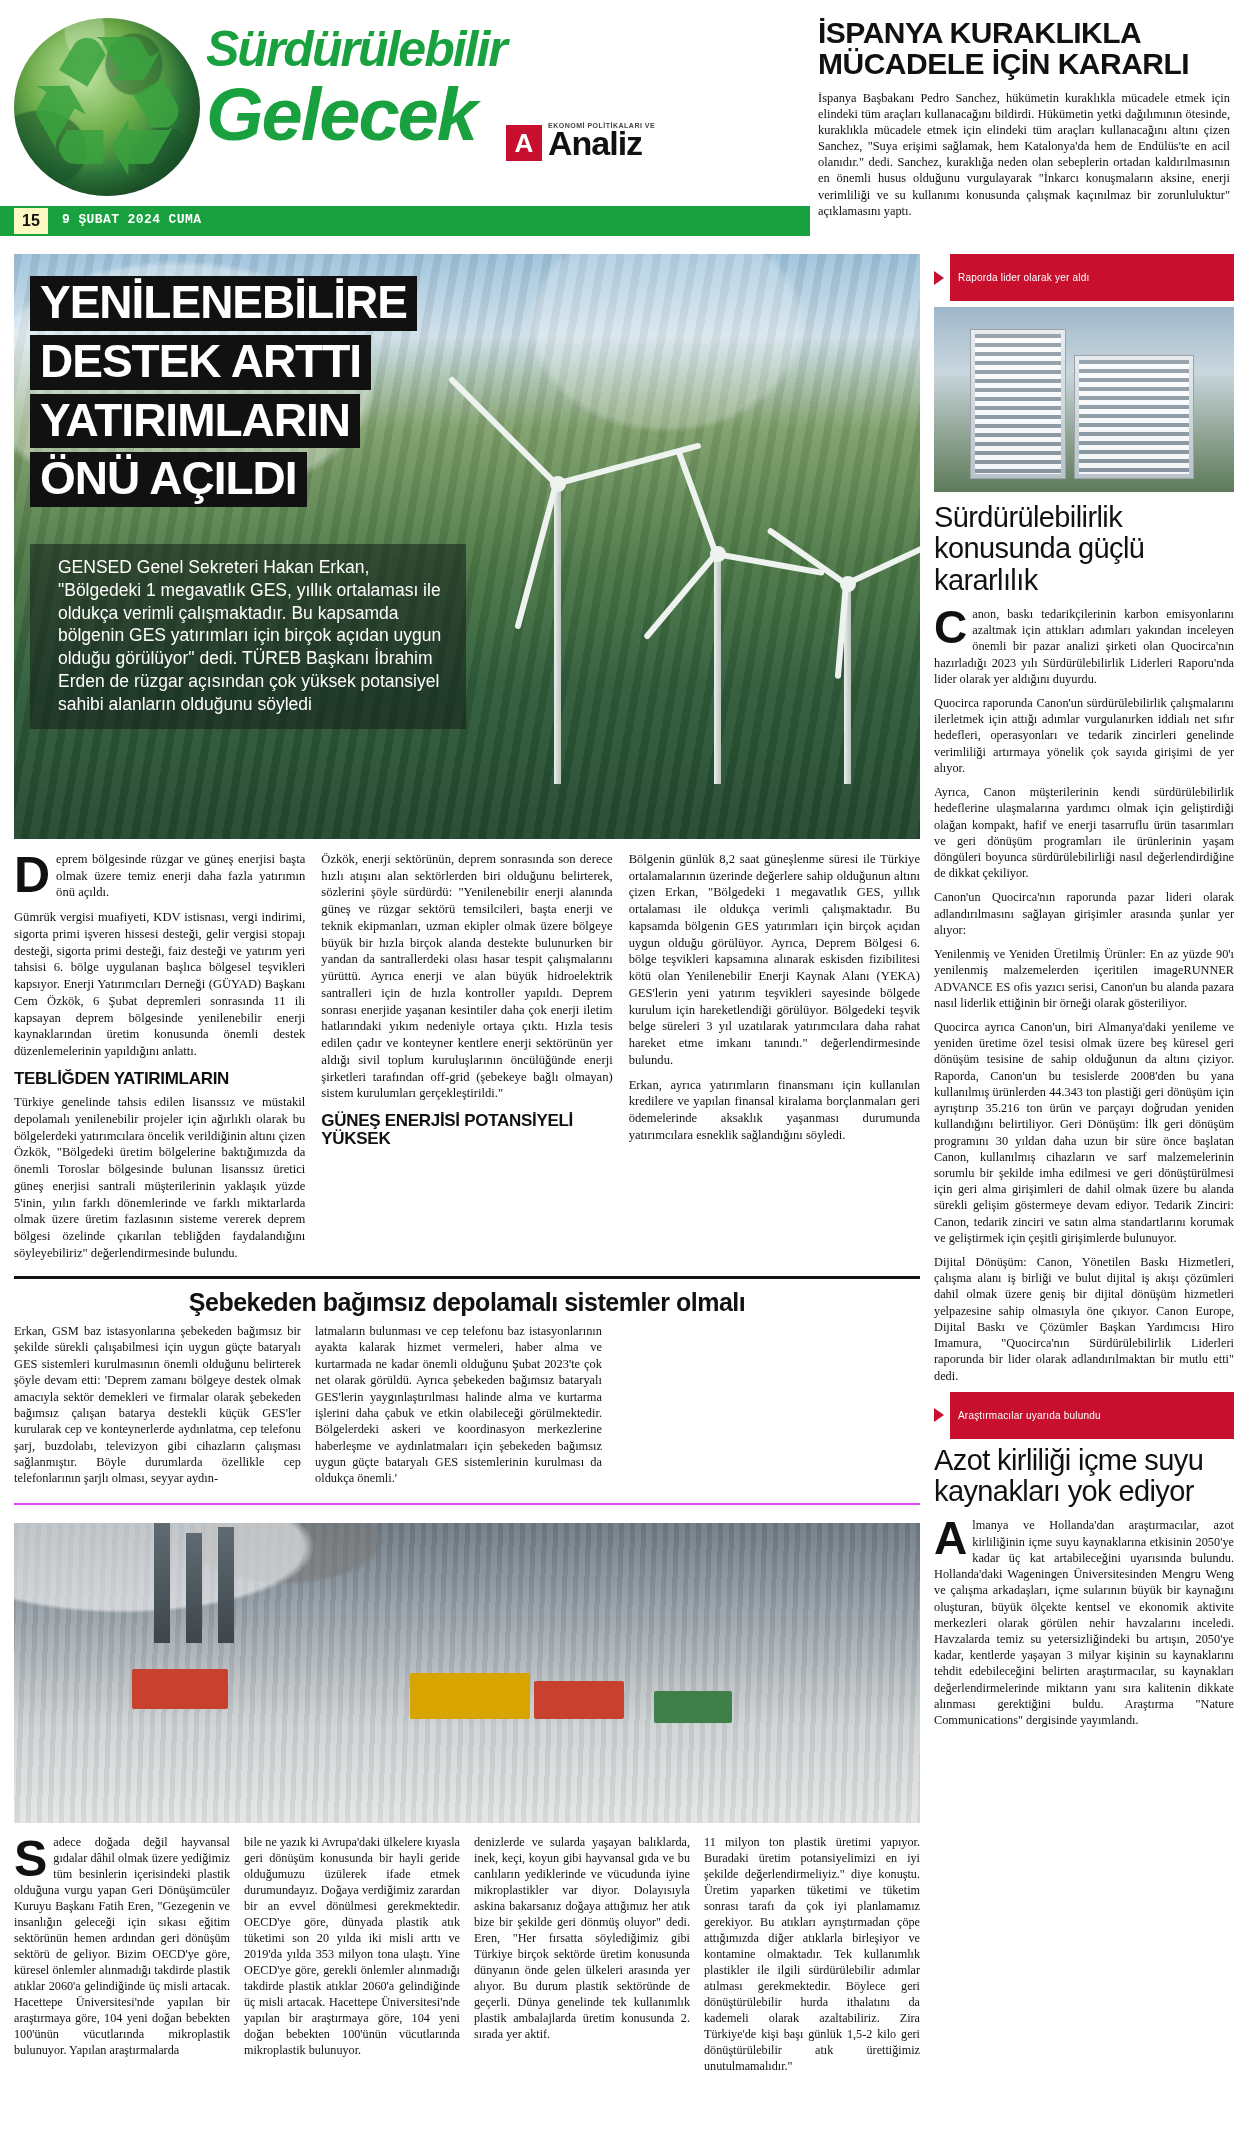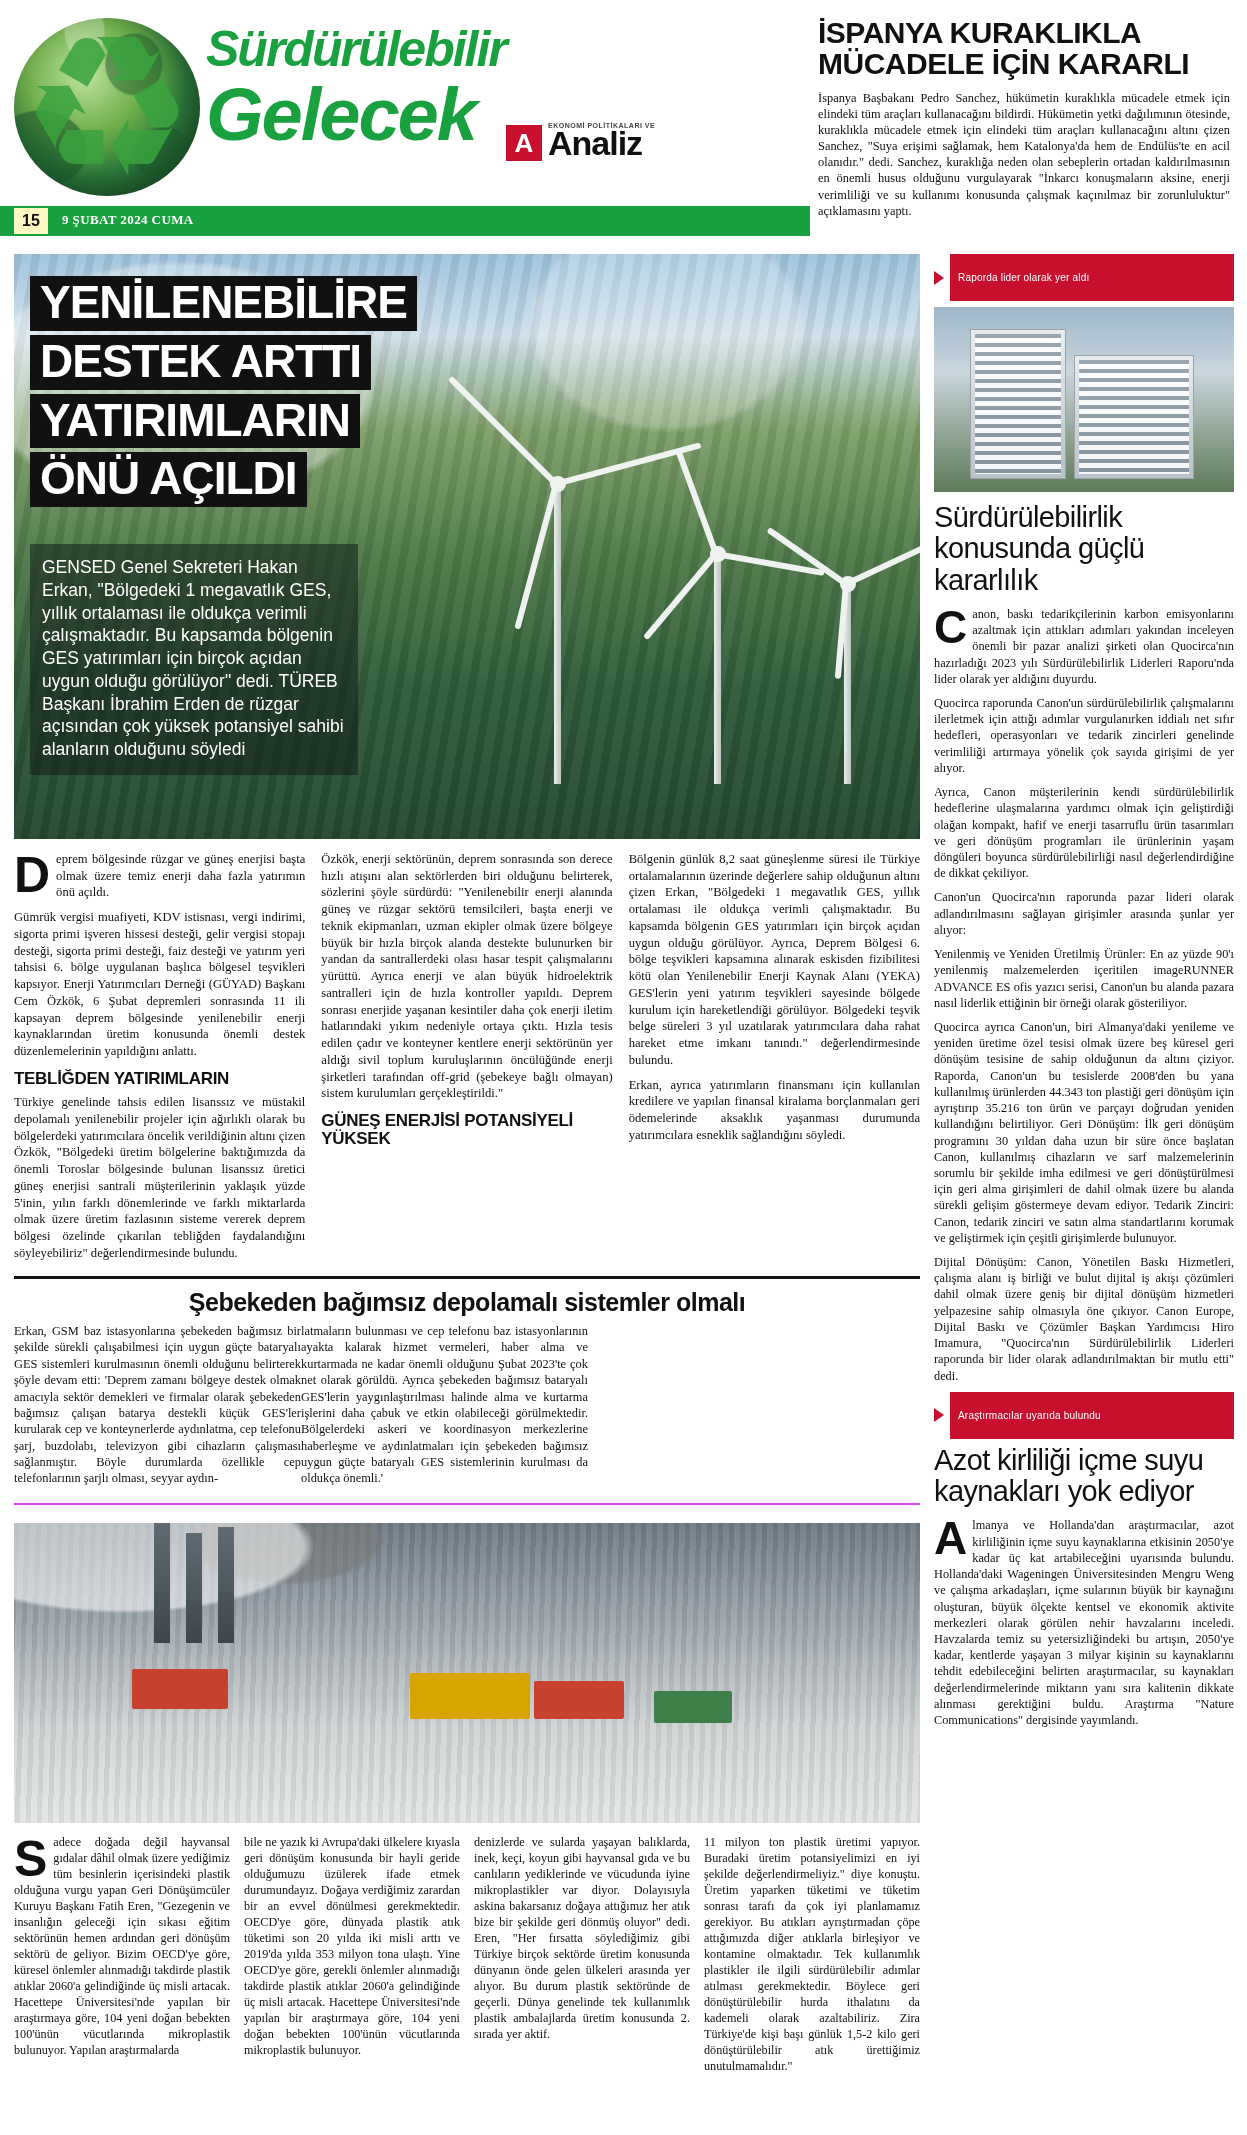--- a/index.html
+++ b/index.html
@@ -76,21 +76,21 @@
     position:absolute; left:0; top: 206px; width: 810px; height: 30px;
     background:#1aa13f;
   }
   .pagebox{
     position:absolute; left: 14px; top: 208px; width: 34px; height: 26px;
     background:#fef9c3; color:#111; font-family:"Liberation Sans", sans-serif;
     font-weight:700; font-size: 16px; display:flex; align-items:center; justify-content:center;
   }
   .datetxt{
     position:absolute; left: 62px; top: 212px; color:#fff;
-    font-family:Liberation Serif, serif; font-weight:700; font-size: 13px;
+    font-family:Liberation Mono, monospace; font-weight:700; font-size: 13px;
     letter-spacing:.4px;
   }
 
   
   .content { position:relative; padding: 6px 14px 18px 14px; }
   .cols { display:flex; gap: 14px; }
   .left-col { width: 906px; }
   .right-col { width: 300px; }
 
   
@@ -114,24 +114,24 @@
   .lead-head{
     position:absolute; left: 16px; top: 22px; width: 520px;
   }
   .lead-head div{
     display:inline-block; background:#111; color:#fff;
     font-family:"Liberation Sans", sans-serif; font-weight:700;
     font-size: 46px; line-height: 1.06; letter-spacing:-1px;
     padding: 2px 10px 4px 10px; margin-bottom: 4px;
   }
   .lead-deck{
-    position:absolute; left: 16px; top: 290px; width: 328px;
+    position:absolute; left: 16px; top: 290px; width: 436px;
     background: rgba(20,30,25,0.55);
     color:#fff; font-family:"Liberation Sans", sans-serif;
-    font-size: 17.5px; line-height: 1.30; padding: 12px 12px 14px 12px;
+    font-size: 17.5px; line-height: 1.30; padding: 12px 12px 14px 28px;
     font-weight: 400;
   }
 
   
   .body3 { display:flex; gap: 16px; margin-top: 12px; }
   .bcol { width: 292px; }
   .bcol p { margin: 0 0 8px 0; font-size: 12.6px; line-height: 1.33; text-align: justify; }
   .dropcap:first-letter{
     float:left; font-size: 50px; line-height: 40px; padding: 4px 6px 0 0;
     font-family:"Liberation Sans", sans-serif; font-weight:700;
@@ -143,21 +143,21 @@
 
   
   .boxstory{
     border-top: 3px solid #111; border-bottom: 2px solid #d946ef;
     padding: 8px 0 8px 0; margin-top: 6px;
   }
   .boxstory h2{
     font-family:"Liberation Sans", sans-serif; font-weight:700;
     font-size: 25px; line-height:1.06; margin: 2px 0 8px 0; text-align:center; letter-spacing:-.5px;
   }
-  .box2 { display:flex; }
+  .box2 { display:flex; gap: 14px; }
   .box2 .c { width: 287px; }
   .box2 p { margin:0 0 8px 0; font-size: 12.4px; line-height:1.32; text-align: justify; }
 
   
   .feature2 { margin-top: 18px; }
   .feature2 h2{
     font-family:"Liberation Serif", serif; font-weight:400;
     font-size: 44px; line-height:1; margin: 0 0 12px 0; letter-spacing:-1px;
   }
   .waste-photo{

